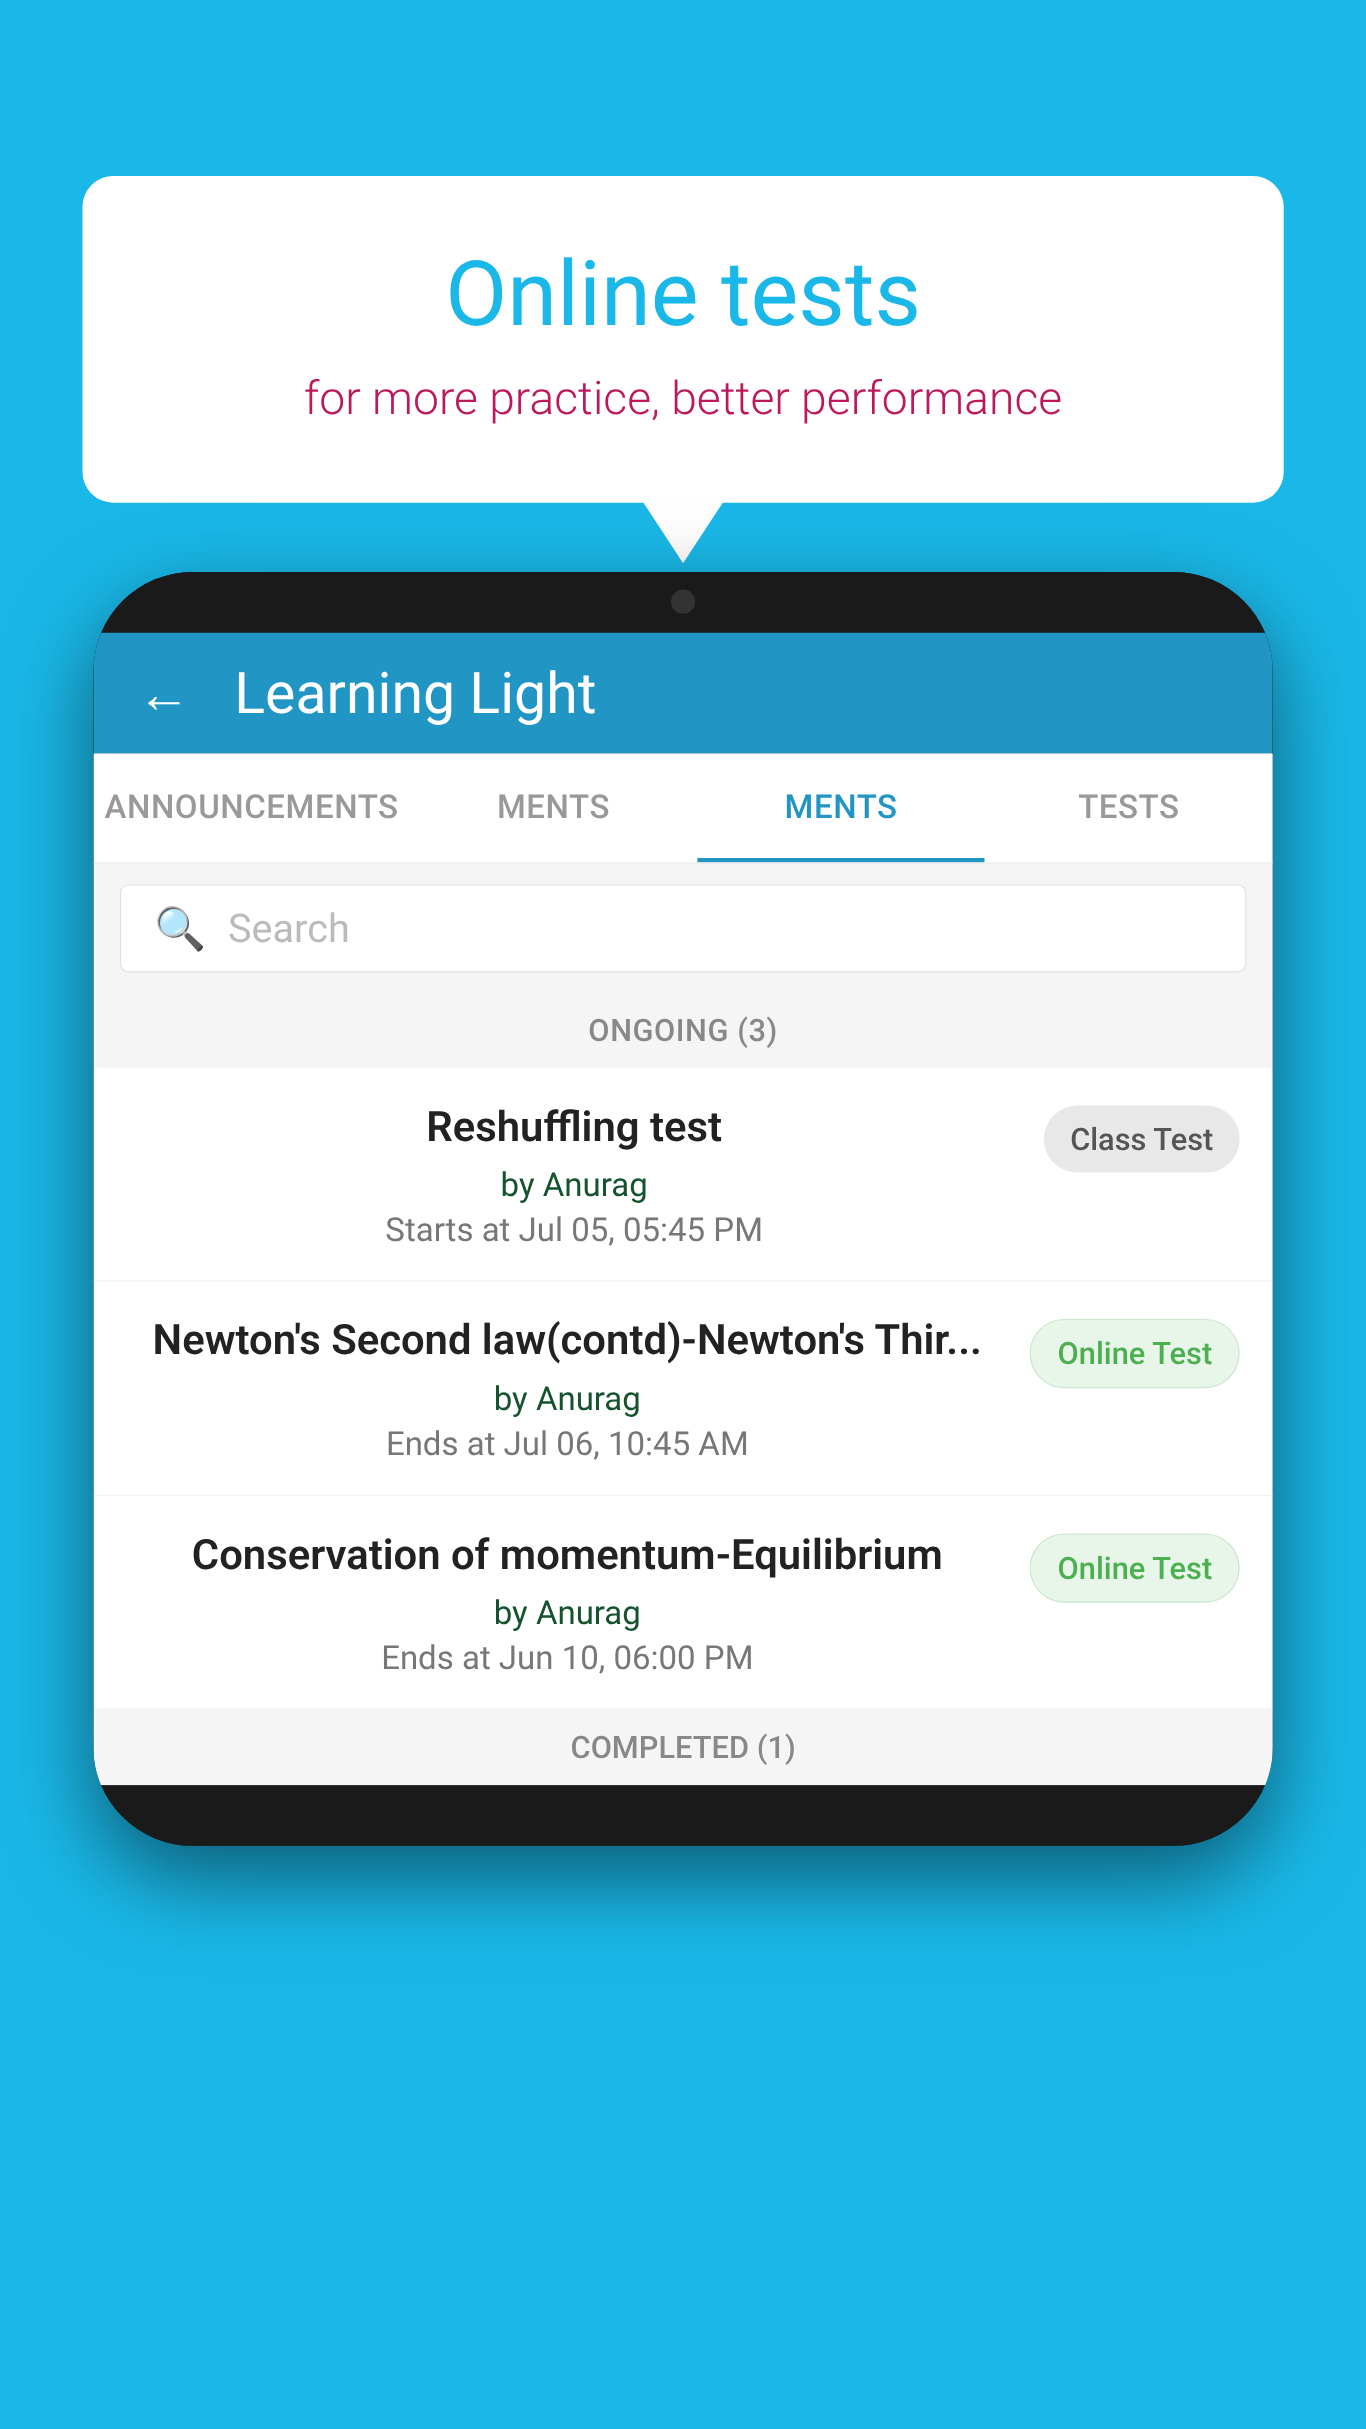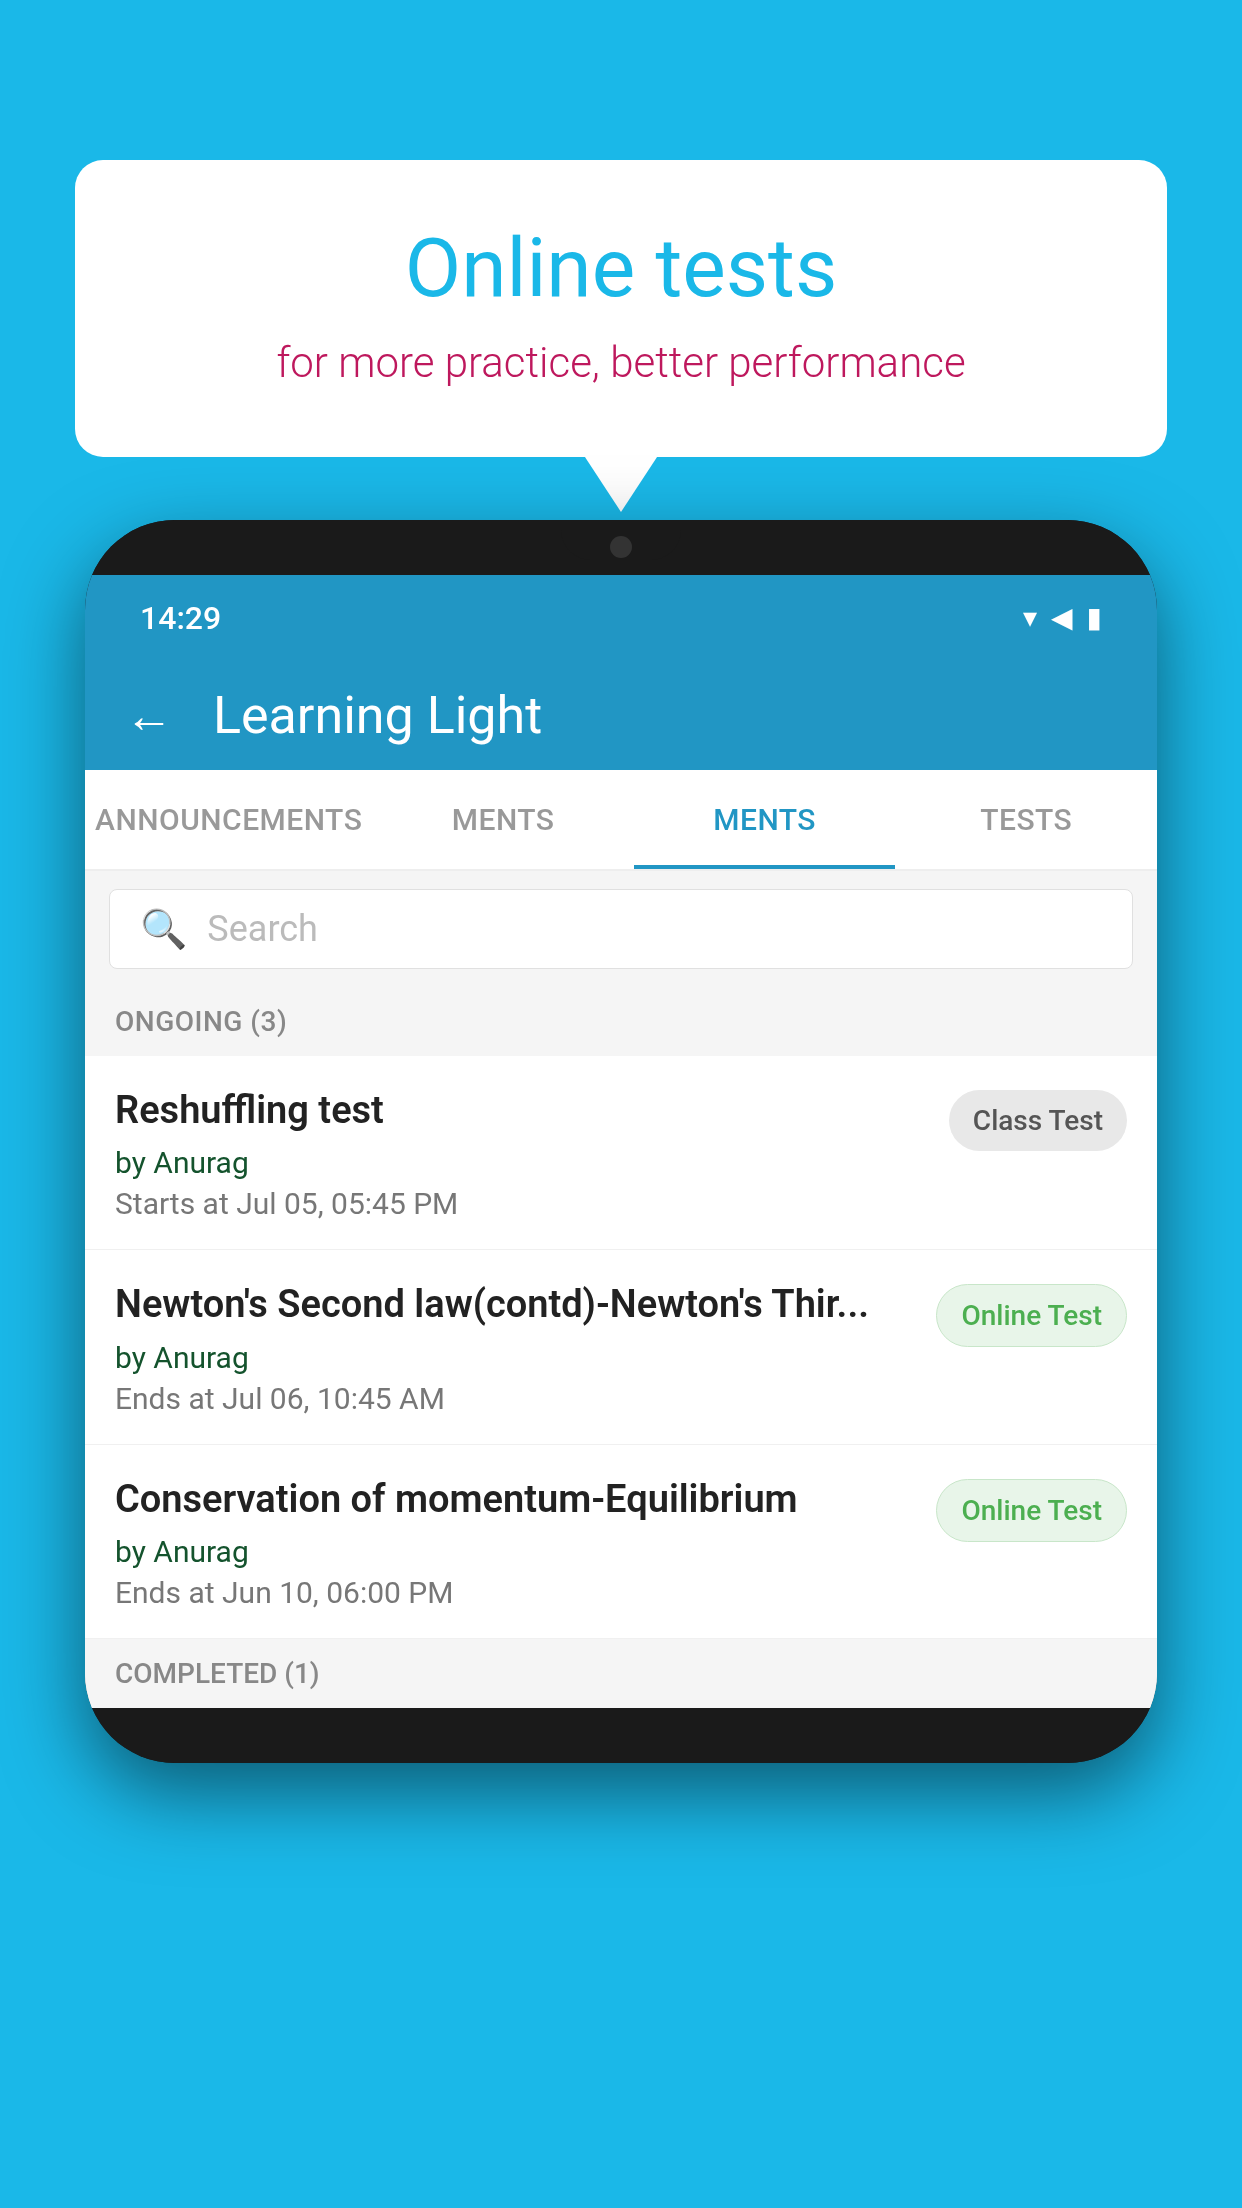--- a/index.html
+++ b/index.html
@@ -1,15 +1,15 @@
 <!DOCTYPE html>
 <html><head>
   <meta charset="utf-8">
   <style>
-    * { margin: 0; padding: 0; box-sizing: border-box; }
+    * { margin: 0; padding: 0; box-sizing: border-box; text-align: center; }
 
     body {
       width: 1242px;
       height: 2208px;
       background-color: #1ab8e8;
       font-family: 'Roboto', Arial, sans-serif;
       overflow: hidden;
       position: relative;
     }
 
@@ -317,28 +317,20 @@
 
 <div class="phone-container">
   <div class="phone">
 
     <div class="phone-top-border">
       <div class="notch">
         <div class="camera-dot"></div>
       </div>
     </div>
 
-    <div class="phone-status-bar">
-      <span class="status-time">14:29</span>
-      <div class="status-icons">
-        <span class="status-icon">▾</span>
-        <span class="status-icon">◀</span>
-        <span class="status-icon">▮</span>
-      </div>
-    </div>
 
     <div class="app-bar">
       <span class="back-arrow">←</span>
       <span class="app-title">Learning Light</span>
     </div>
 
     <div class="phone-screen">
 
       <div class="tabs-container">
         <div class="tab">

